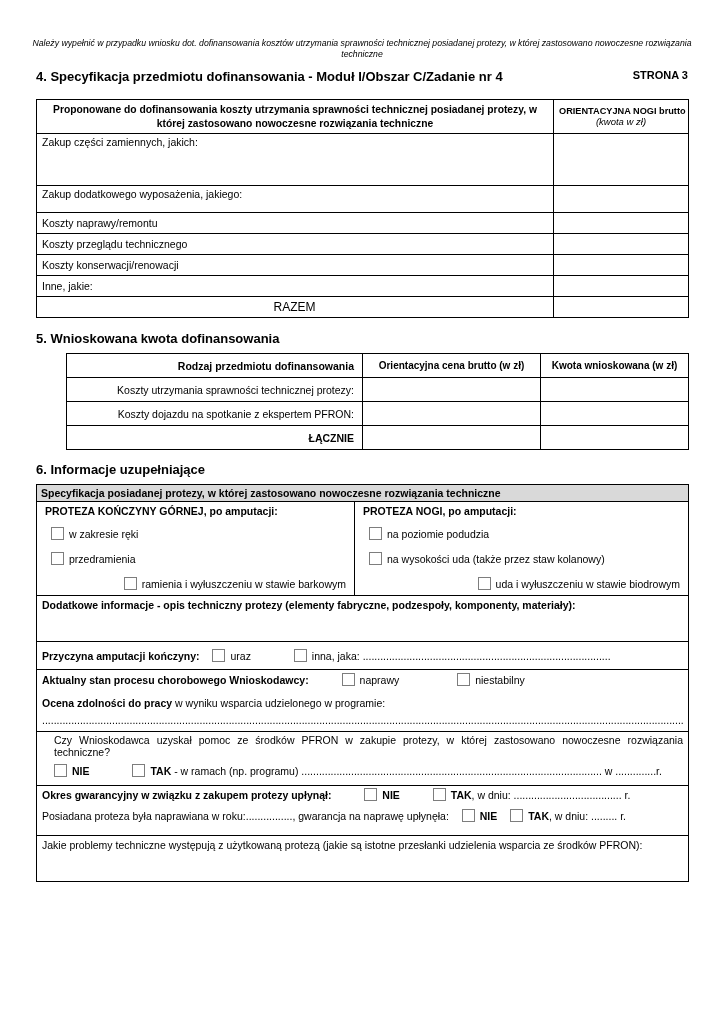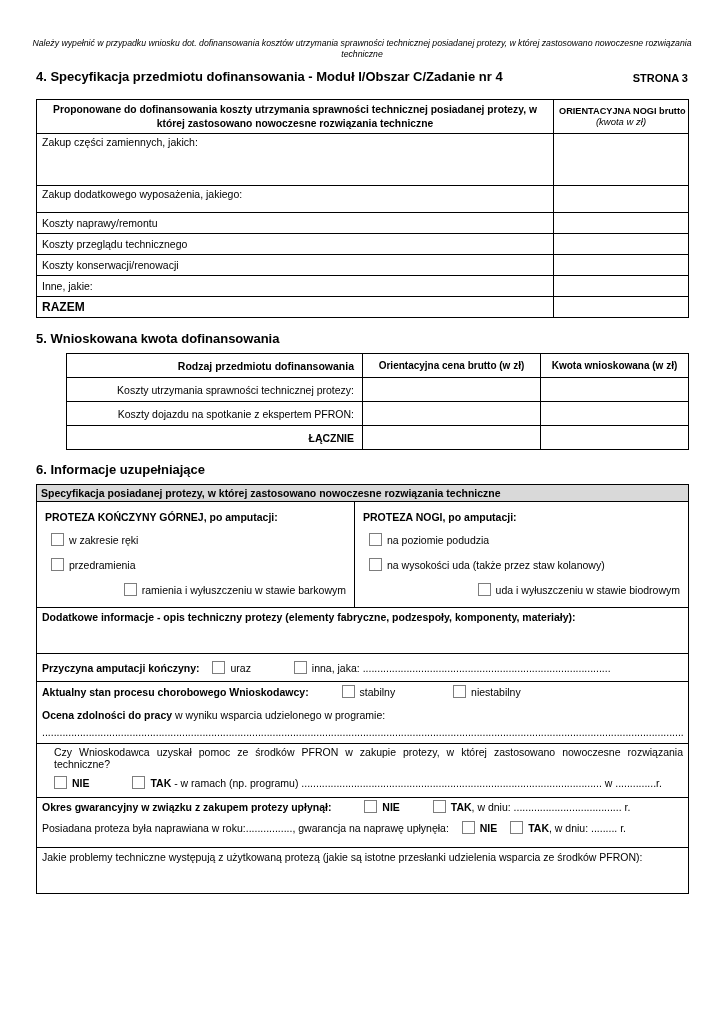--- a/index.html
+++ b/index.html
@@ -2,54 +2,54 @@
 <html><head>
 <meta charset="utf-8">
 <style>
   html,body{margin:0;padding:0;}
   body{
     width:724px;height:1024px;background:#fff;color:#000;
     font-family:"Liberation Sans", sans-serif;font-size:10.5px;
   }
   .page{position:relative;width:724px;height:1024px;box-sizing:border-box;padding-top:38px;overflow:hidden;}
   .note{margin:0 28px;text-align:center;font-style:italic;font-size:8.7px;line-height:1.3;}
-  .headrow{display:flex;justify-content:space-between;align-items:flex-end;margin:8px 36px 0;}
+  .headrow{display:flex;justify-content:space-between;align-items:flex-start;margin:8px 36px 0;}
   .h-main{font-size:13px;font-weight:bold;}
   .strona{font-size:11px;font-weight:bold;}
 
   table{border-collapse:collapse;table-layout:fixed;}
   td,th{border:1px solid #000;padding:2px 5px;font-size:10.5px;text-align:left;font-weight:normal;vertical-align:middle;box-sizing:border-box;}
 
   
   .t1{width:652px;margin:15px 36px 13px;}
   .t1 th{text-align:center;font-weight:bold;vertical-align:middle;}
   .t1 .hdr1{font-size:10.3px;line-height:1.35;padding:3px 6px;}
   .t1 .hdr2-l1{font-weight:bold;font-size:9.2px;white-space:nowrap;}
   .t1 .hdr2-l2{font-weight:normal;font-style:italic;font-size:9.5px;}
   .t1 .h52 td{height:52px;vertical-align:top;}
   .t1 .h27 td{height:27px;vertical-align:top;}
   .t1 .h21 td{height:21px;}
-  .t1 .razem{text-align:left;font-weight:bold;font-size:12px;padding-right:6px;}
+  .t1 .razem{text-align:center;font-weight:normal;font-size:12px;padding-right:6px;}
 
   
   .sec-head{margin:12px 36px 0;font-size:13px;font-weight:bold;}
 
   
   .t2{width:622px;margin:7px 36px 0 66px;}
   .t2 th{font-weight:bold;}
   .t2 td,.t2 th{height:24px;}
   .t2 .ra{text-align:right;padding-right:8px;}
   .t2 .hnowrap{white-space:nowrap;font-size:10px;text-align:center;}
   .t2 .tot{font-weight:bold;padding-left:8px;}
 
   
   .t3{width:652px;margin:7px 36px 0;}
   .t3 td{vertical-align:top;}
   .spec-hdr{background:#d9d9d9;font-weight:bold;padding:2px 4px;}
-  .pcol{padding:9px 8px;height:94px;}
+  .pcol{padding:3px 8px;height:94px;}
   .ptitle{font-weight:bold;margin-bottom:10px;}
   .opt{margin:0 0 12px 6px;}
   .opt:last-child{margin-bottom:2px;text-align:right;}
   .binfo{height:46px;font-weight:bold;padding-top:3px;}
   .line{line-height:1.55;}
   .b{font-weight:bold;}
   .dotline{white-space:nowrap;overflow:hidden;margin-top:5px;}
   .nowrapline{white-space:nowrap;overflow:hidden;}
   .just{text-align:justify;}
   .mt6{margin-top:6px;}
@@ -195,21 +195,21 @@
       <td colspan="2" style="height:28px;vertical-align:middle;">
         <span class="b">Przyczyna amputacji kończyny:</span>
         <span class="gap10"><span class="cb"></span><span>uraz</span></span>
         <span class="gap40"><span class="cb"></span><span>inna, jaka: .....................................................................................</span></span>
       </td>
     </tr>
     <tr>
       <td colspan="2" style="height:62px;">
         <div class="line">
           <span class="b">Aktualny stan procesu chorobowego Wnioskodawcy:</span>
-          <span class="gap30"><span class="cb"></span><span>stabilny</span></span>
+          <span class="gap30"><span class="cb"></span><span>naprawy</span></span>
           <span class="gap55"><span class="cb"></span><span>niestabilny</span></span>
         </div>
         <div class="mt8">
           <span class="b">Ocena zdolności do pracy</span><span> w wyniku wsparcia udzielonego w programie:</span>
         </div>
         <div class="dotline">...............................................................................................................................................................................................................................</div>
       </td>
     </tr>
     <tr>
       <td colspan="2" style="height:54px;padding-left:17px;">

